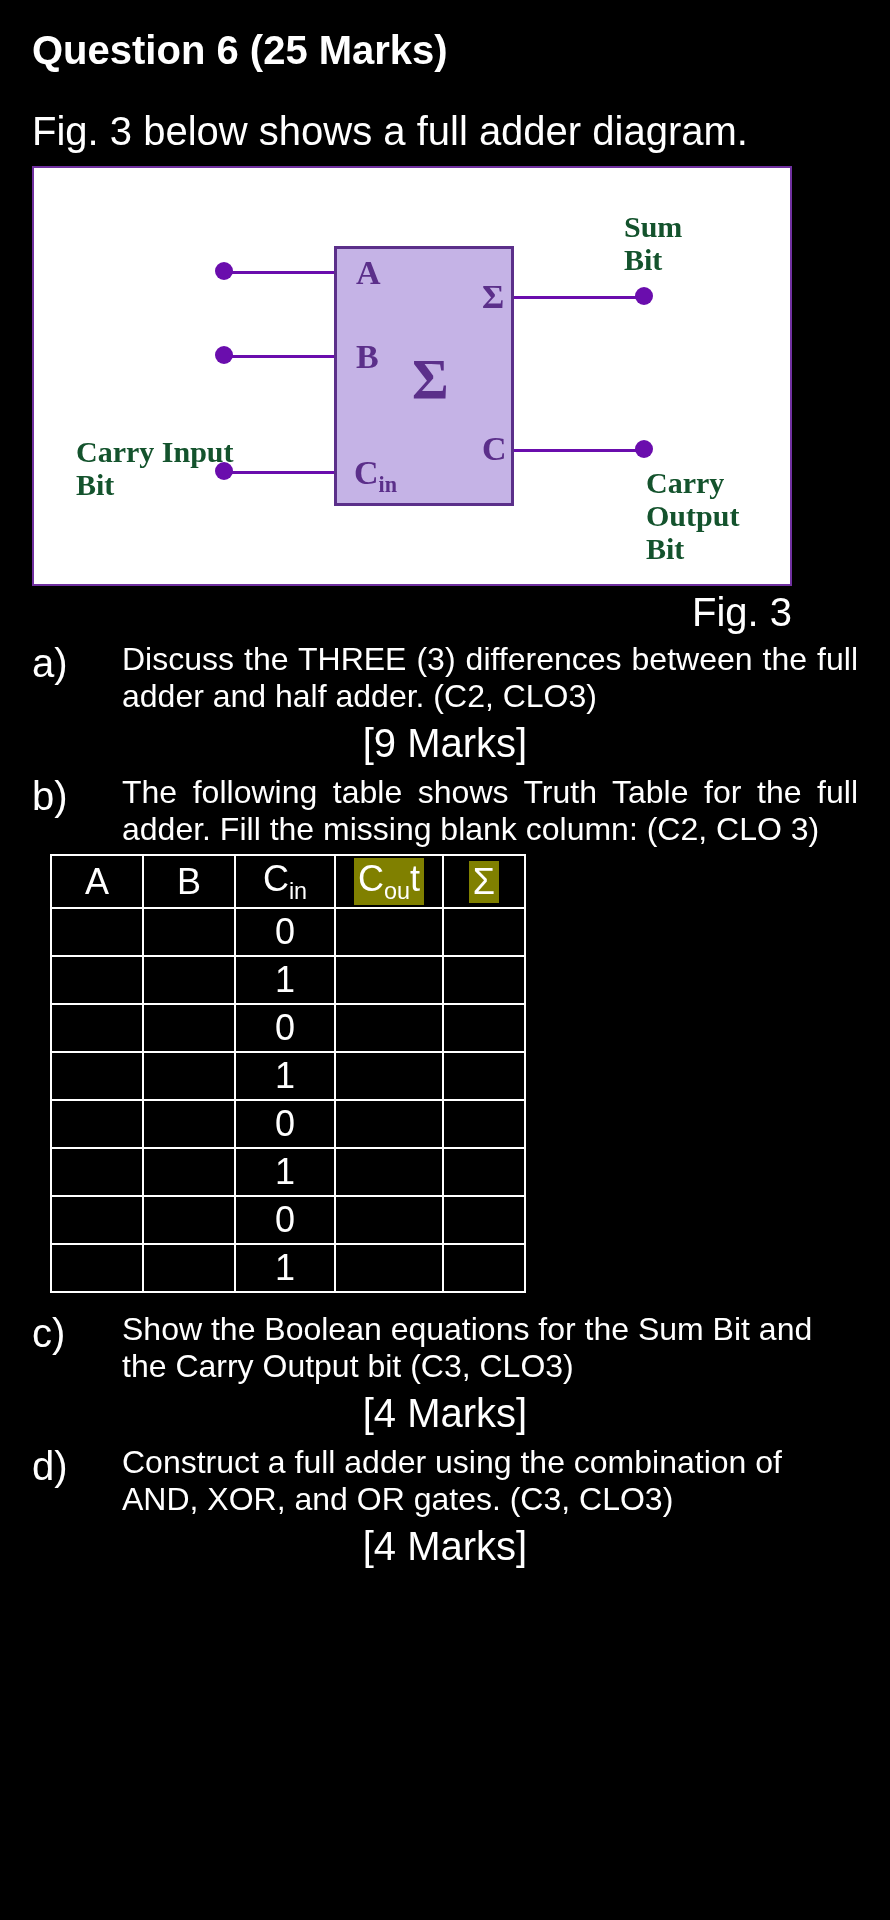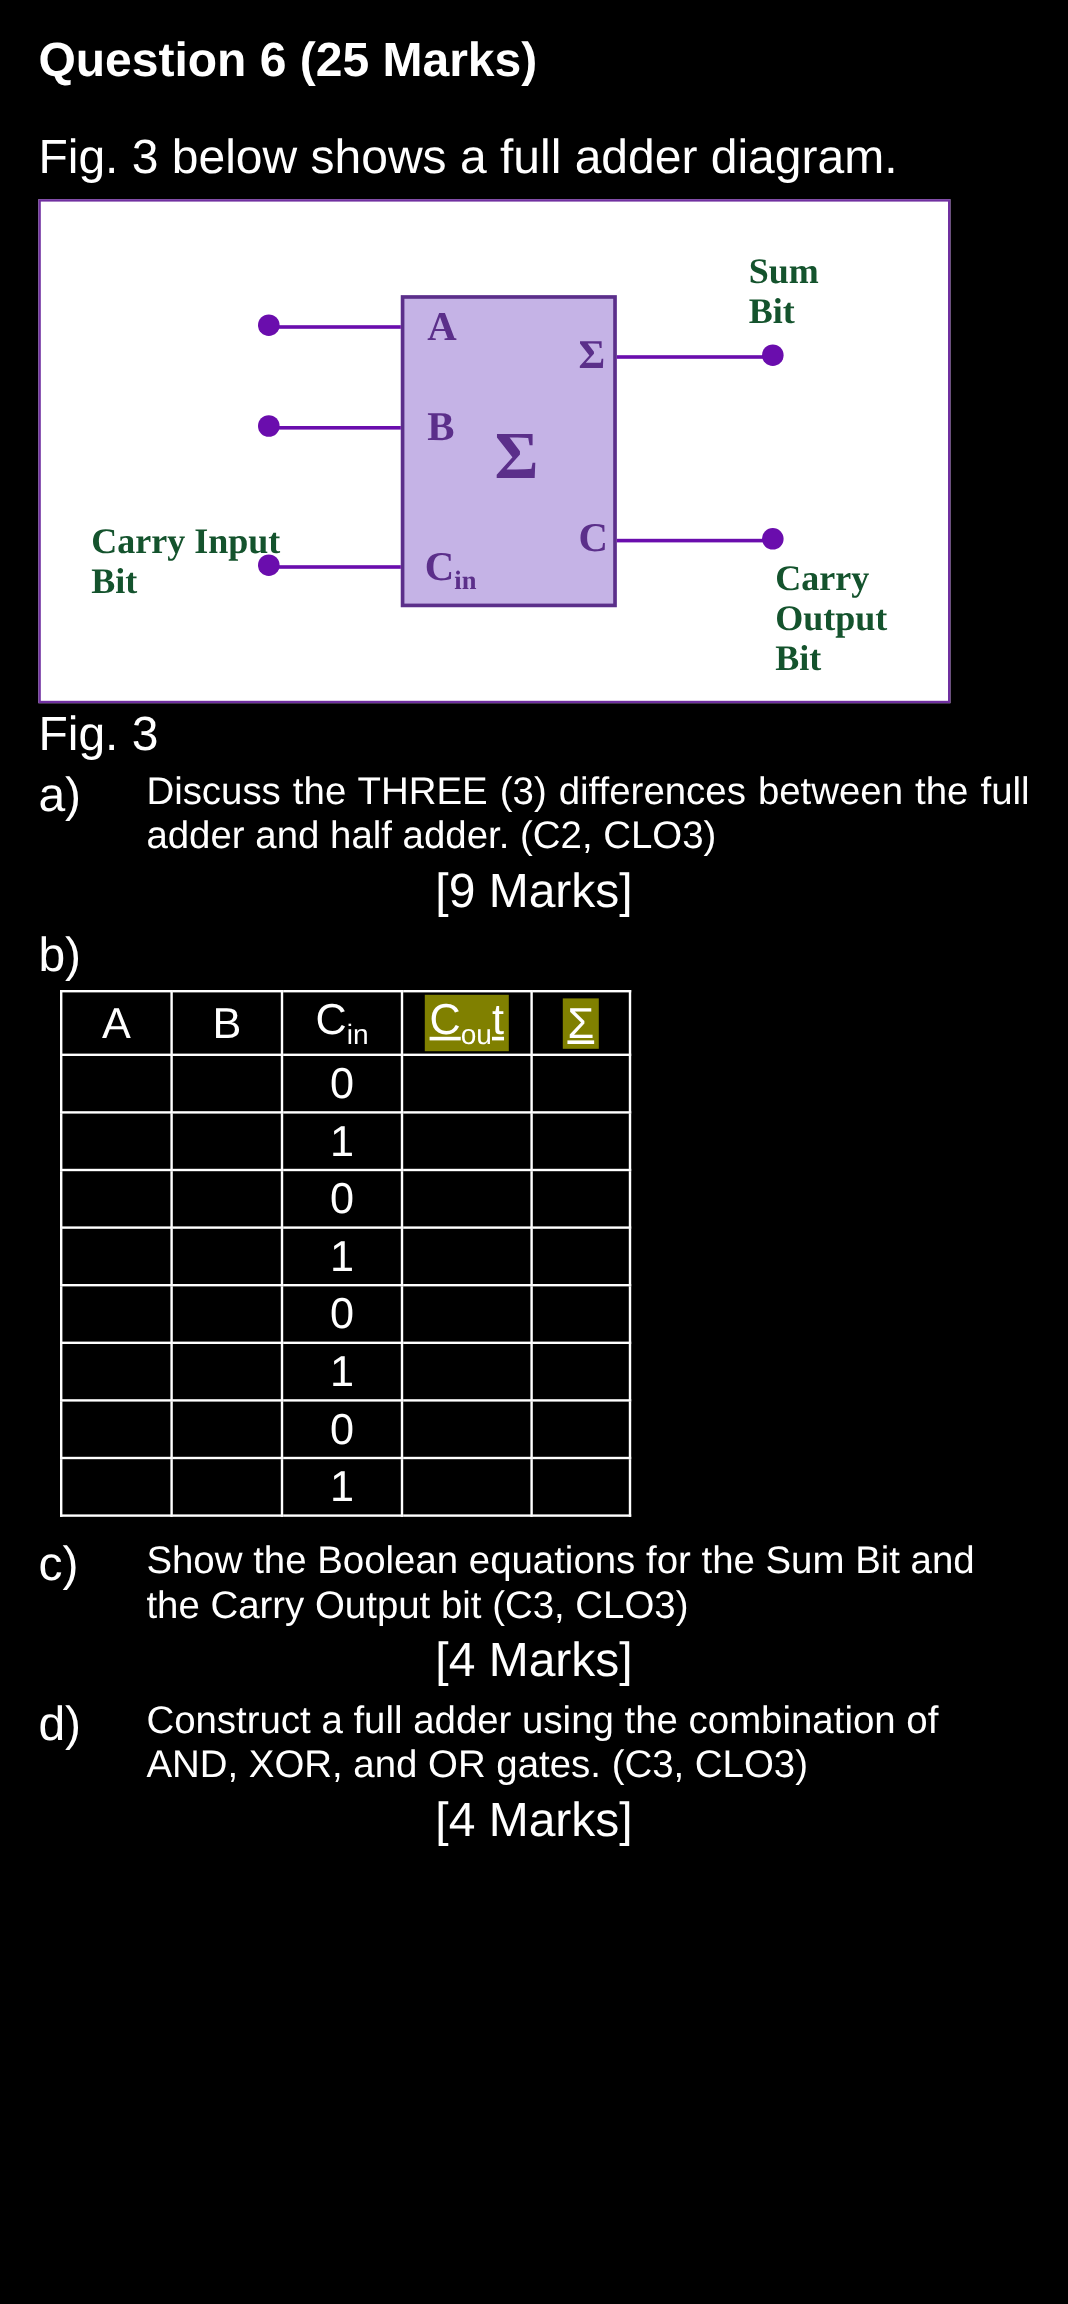--- a/index.html
+++ b/index.html
@@ -11,39 +11,39 @@
   
   .diagram-frame { background: #fff; width: 760px; height: 420px; border: 2px solid #7030a0; position: relative; margin-bottom: 4px; }
   .adder-box { position: absolute; left: 300px; top: 78px; width: 180px; height: 260px; background: #c5b3e6; border: 3px solid #5b2f8a; }
   .adder-lbl { position: absolute; font-family: "Times New Roman", serif; font-size: 34px; font-weight: bold; color: #5b2f8a; }
   .sigma-big { position: absolute; font-family: "Times New Roman", serif; font-size: 56px; font-weight: bold; color: #5b2f8a; }
   .wire { position: absolute; background: #6a0dad; height: 3px; }
   .dot { position: absolute; width: 18px; height: 18px; background: #6a0dad; border-radius: 50%; transform: translate(-50%, -50%); }
   .d-label { position: absolute; font-family: "Times New Roman", serif; font-size: 30px; font-weight: bold; color: #14532d; line-height: 1.1; }
   .sub { font-size: 0.65em; vertical-align: sub; }
 
-  .fig-cap { font-size: 40px; text-align: left; width: 760px; margin-bottom: 6px; }
+  .fig-cap { font-size: 40px; text-align: right; width: 760px; margin-bottom: 6px; }
 
   
   .q-row { display: flex; align-items: flex-start; margin-bottom: 6px; }
   .q-letter { width: 90px; font-size: 40px; flex-shrink: 0; }
   .q-body { flex: 1; font-size: 32px; }
   .justify { text-align: justify; }
   .marks { text-align: center; font-size: 40px; margin: 4px 0 8px 0; }
 
   
   table.truth { border-collapse: collapse; margin-left: 18px; margin-top: 6px; margin-bottom: 18px; }
   table.truth th, table.truth td { border: 2px solid #fff; font-size: 36px; text-align: center; padding: 2px 0; height: 44px; }
   table.truth th { font-weight: normal; }
   .colA { width: 92px; }
   .colB { width: 92px; }
   .colC { width: 100px; }
   .colD { width: 108px; }
   .colE { width: 82px; }
-  .hl { background: #808000; color: #fff; display: inline-block; padding: 0 4px; text-decoration: underline; }
+  .hl { background: #808000; color: #fff; display: inline-block; padding: 0 4px; }
 </style>
 </head>
 <body>
 
 <div class="page">
 
   <div class="q-title">Question 6 (25 Marks)</div>
   <div class="intro">Fig. 3 below shows a full adder diagram.</div>
 
   <div class="diagram-frame">
@@ -82,20 +82,21 @@
   <div class="fig-cap">Fig. 3</div>
 
   <div class="q-row">
     <div class="q-letter">a)</div>
     <div class="q-body justify">Discuss the THREE (3) differences between the full adder and half adder. (C2, CLO3)</div>
   </div>
   <div class="marks">[9 Marks]</div>
 
   <div class="q-row">
     <div class="q-letter">b)</div>
+    <div class="q-body justify">The following table shows Truth Table for the full adder. Fill the missing blank column: (C2, CLO 3)</div>
   </div>
 
   <table class="truth">
     <thead>
       <tr>
         <th class="colA">A</th>
         <th class="colB">B</th>
         <th class="colC"><span>C</span><span class="sub">in</span></th>
         <th class="colD"><span class="hl"><span>C</span><span class="sub">ou</span><span>t</span></span></th>
         <th class="colE"><span class="hl">Σ</span></th>

